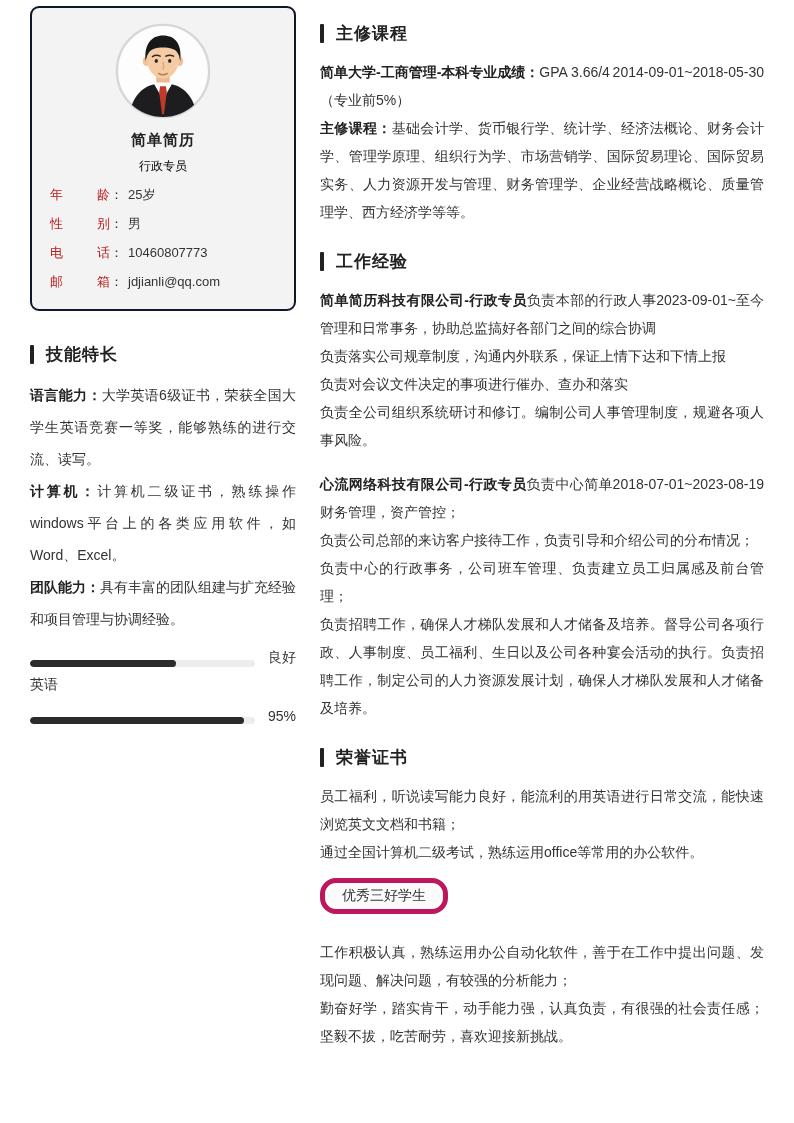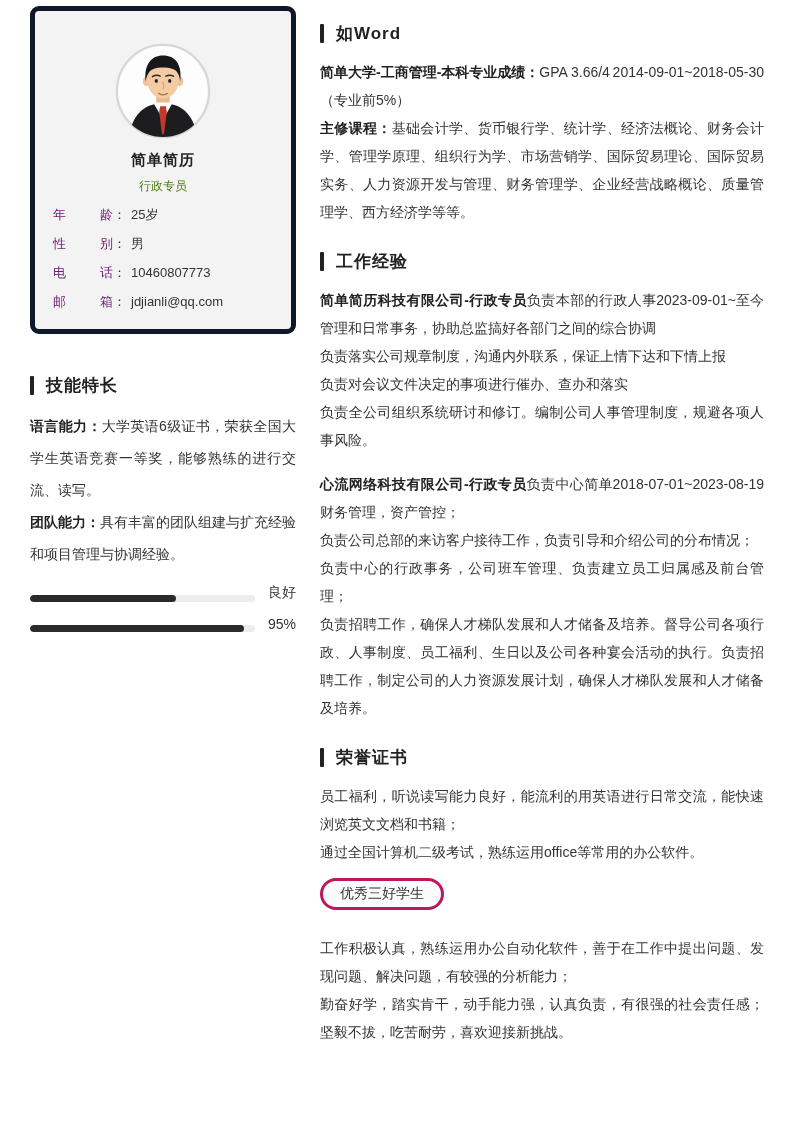--- a/index.html
+++ b/index.html
@@ -8,39 +8,39 @@
     width:794px; height:1123px;
     font-family:"Liberation Sans","DejaVu Sans",sans-serif;
     color:#333; position:relative; overflow:hidden;
   }
   .page { display:flex; padding:6px 30px 0 30px; }
 
   
   .col-left { width:266px; flex:0 0 266px; margin-right:24px; }
 
   .profile-card {
-    background:#f3f3f3; border:5px solid #0f172a; border-radius:9px;
-    padding:32px 18px 18px 18px; text-align:center;
+    background:#f3f3f3; border:2px solid #0f172a; border-radius:9px;
+    padding:15px 18px 18px 18px; text-align:center;
   }
   .avatar-wrap { width:96px; height:96px; margin:0 auto; }
   .avatar-wrap svg { display:block; width:96px; height:96px; }
   .p-name { font-size:15px; font-weight:700; color:#222; margin-top:12px; letter-spacing:1px; }
-  .p-title { font-size:12px; color:#4d7c0f; margin-top:8px; margin-bottom:10px; }
+  .p-title { font-size:12px; color:#000000; margin-top:8px; margin-bottom:10px; }
   .info-row { display:flex; align-items:baseline; font-size:13px; color:#333; margin-top:11px; text-align:left; }
-  .info-label { display:inline-block; width:60px; text-align:justify; text-align-last:justify; color:#701a75; }
+  .info-label { display:inline-block; width:60px; text-align:justify; text-align-last:justify; color:#b91c1c; }
   .info-colon { margin-right:5px; }
   .info-value { flex:1; }
 
   
   .sec-head { display:flex; align-items:center; margin-bottom:13px; }
   .sec-bar { width:4px; height:19px; background:#222; margin-right:12px; border-radius:1px; }
   .sec-title { font-size:17px; font-weight:700; color:#222; letter-spacing:1px; }
 
   
-  .skills-section { margin-top:40px; }
+  .skills-section { margin-top:32px; }
   .skill-para { font-size:14px; line-height:32px; color:#333; text-align:justify; }
   .skill-para b { color:#222; }
   .bar-row { display:flex; align-items:flex-end; margin-top:14px; }
   .bar-track { width:225px; height:7px; background:#ededed; border-radius:4px; overflow:hidden; }
   .bar-fill { height:100%; background:#2b2b2b; border-radius:4px; }
   .bar-label { flex:1; text-align:right; font-size:14px; color:#333; }
   .bar-name { font-size:14px; color:#333; margin-top:9px; }
   .bar-group + .bar-group { margin-top:10px; }
 
   
@@ -51,21 +51,21 @@
 
   .edu-line1 { overflow:hidden; }
   .edu-date, .job-date { float:right; font-size:14px; color:#333; }
 
   .section-block { margin-bottom:24px; }
   .job + .job { margin-top:16px; }
   .exp-section .sec-head, .honor-section .sec-head, .eval-section .sec-head { margin-bottom:13px; }
 
   .badge-pill {
     display:inline-block; margin-top:12px; padding:4px 17px;
-    border:3px solid #be185d; border-radius:16px; background:#fbfbfb;
+    border:5px solid #be185d; border-radius:16px; background:#fbfbfb;
     font-size:14px; color:#333;
   }
 </style>
 </head>
 <body>
 
 <div class="page">
 
   <div class="col-left">
 
@@ -132,49 +132,53 @@
 
     <div class="skills-section">
       <div class="sec-head">
         <span class="sec-bar"></span>
         <span class="sec-title">技能特长</span>
       </div>
       <div class="skill-para">
         <b>语言能力：</b><span>大学英语6级证书，荣获全国大学生英语竞赛一等奖，能够熟练的进行交流、读写。</span>
       </div>
       <div class="skill-para">
+        <b>计算机：</b><span>计算机二级证书，熟练操作windows平台上的各类应用软件，如Word、Excel。</span>
+      </div>
+      <div class="skill-para">
         <b>团队能力：</b><span>具有丰富的团队组建与扩充经验和项目管理与协调经验。</span>
       </div>
 
       <div class="bar-group">
         <div class="bar-row">
           <div class="bar-track">
             <div class="bar-fill" style="width: 65%;"></div>
           </div>
           <span class="bar-label">良好</span>
         </div>
+        <div class="bar-name">英语</div>
       </div>
 
       <div class="bar-group">
         <div class="bar-row">
           <div class="bar-track">
             <div class="bar-fill" style="width: 95%;"></div>
           </div>
           <span class="bar-label">95%</span>
         </div>
       </div>
     </div>
   </div>
 
   <div class="col-right">
 
     <div class="section-block edu-section">
       <div class="sec-head">
         <span class="sec-bar"></span>
-        <span class="sec-title">如Word</span>
+        <span class="sec-title">主修课程</span>
       </div>
       <div class="rc-text edu-line1">
         <span class="edu-date">2014-09-01~2018-05-30</span><b>简单大学-工商管理-本科专业成绩：</b><span>GPA 3.66/4</span>
       </div>
       <div class="rc-text">（专业前5%）</div>
       <div class="rc-text">
         <b>主修课程：</b><span>基础会计学、货币银行学、统计学、经济法概论、财务会计学、管理学原理、组织行为学、市场营销学、国际贸易理论、国际贸易实务、人力资源开发与管理、财务管理学、企业经营战略概论、质量管理学、西方经济学等等。</span>
       </div>
     </div>
 

